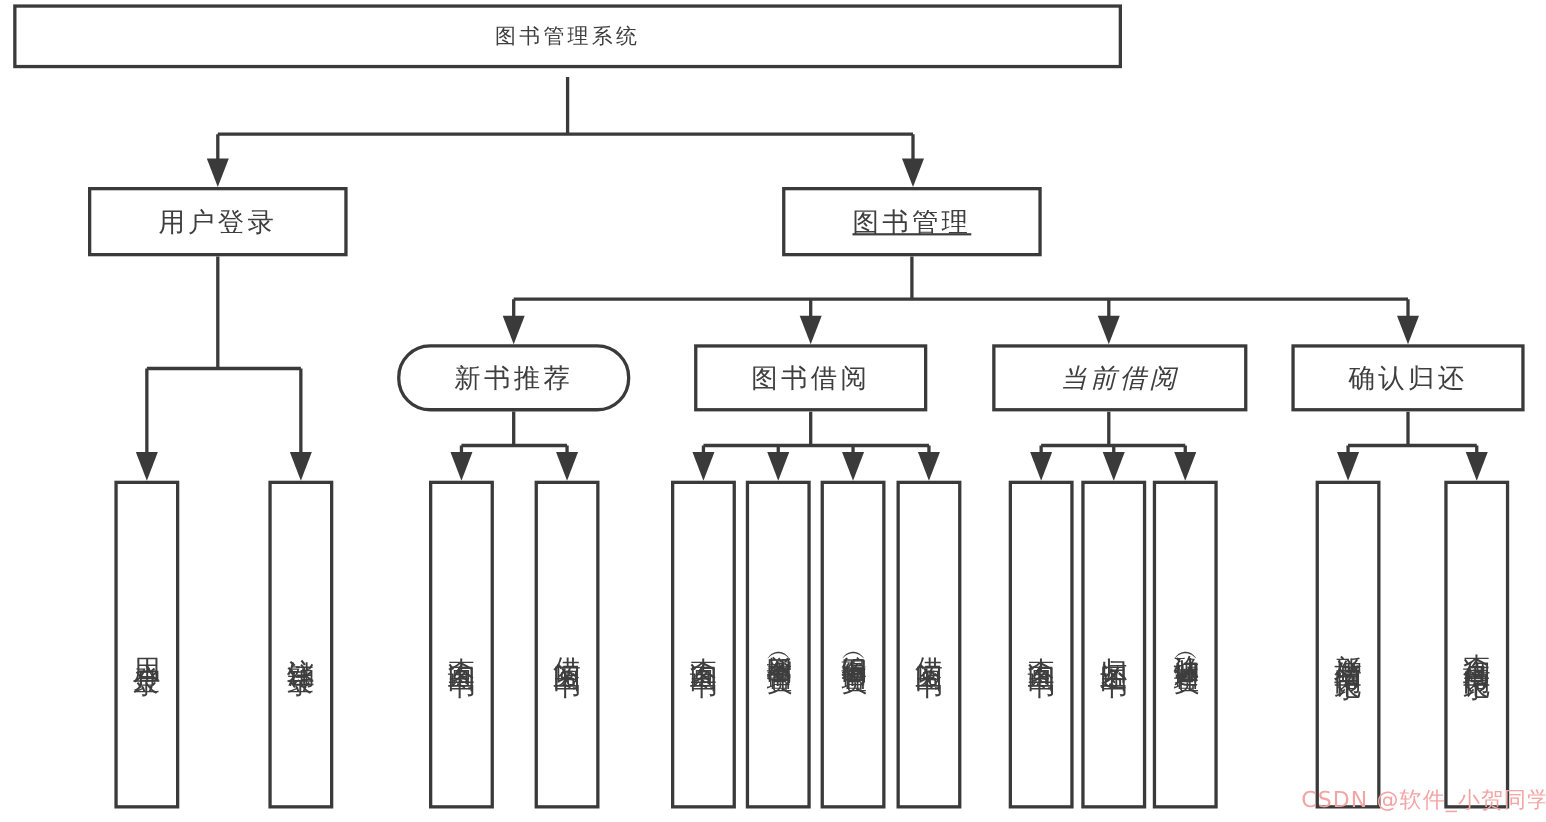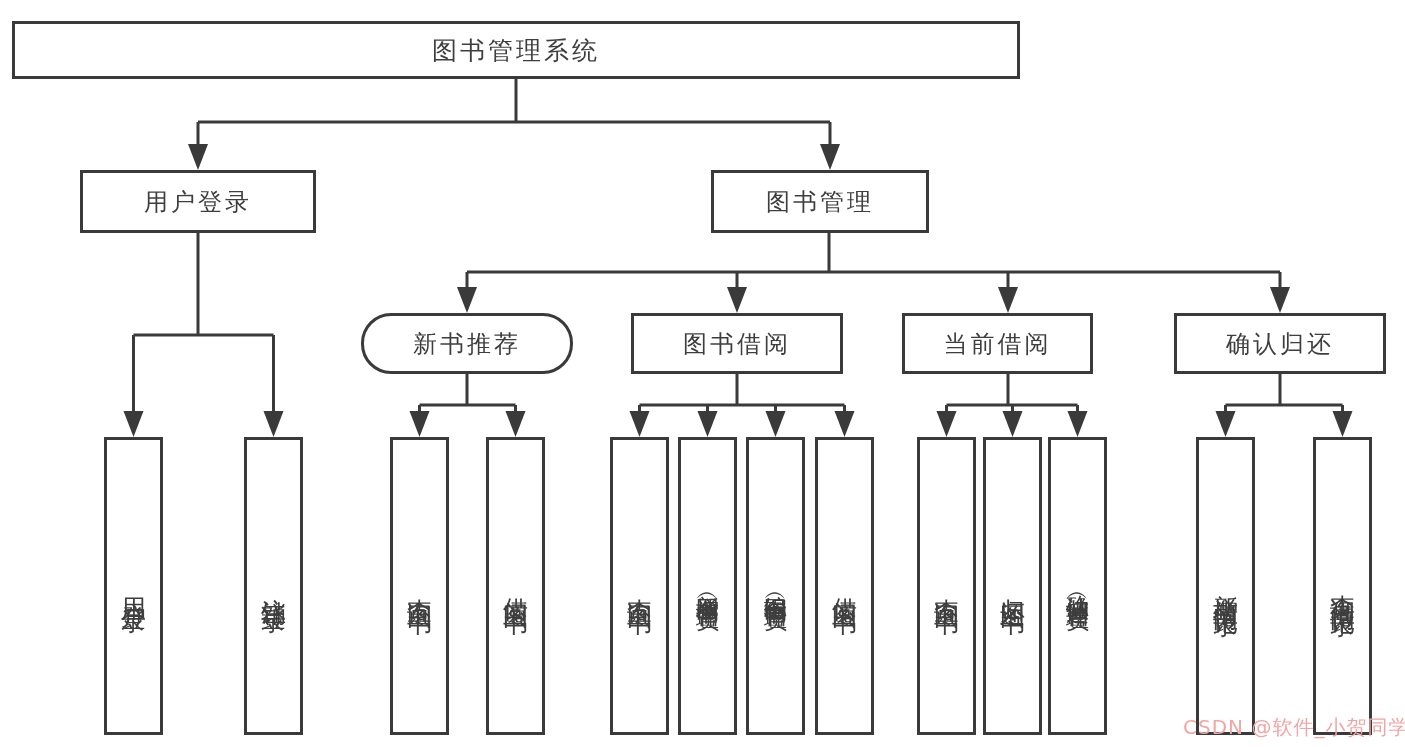--- a/index.html
+++ b/index.html
@@ -28,28 +28,28 @@
     display: flex;
     align-items: center;
     justify-content: center;
     color: #3e3e3e;
   }
   .h-box {
     font-size: 24px;
     letter-spacing: 3px;
   }
   .root-box {
-    left: 12px; top: 21px; width: 1008px; height: 58px;
-    font-size: 25px;
+    left: 12px; top: 4px; width: 1008px; height: 58px;
+    font-size: 19px;
   }
   .b-user-login   { left: 80px;  top: 170px; width: 236px; height: 63px; }
-  .b-book-mgmt    { left: 711px; top: 170px; width: 218px; height: 63px; }
+  .b-book-mgmt    { left: 711px; top: 170px; width: 236px; height: 63px; text-decoration: underline; }
   .g-new-book     { left: 361px;  top: 313px; width: 212px; height: 61px; border-radius: 30px; }
   .g-book-borrow  { left: 631px;  top: 313px; width: 212px; height: 61px; }
-  .g-cur-borrow   { left: 902px;  top: 313px; width: 191px; height: 61px; }
+  .g-cur-borrow   { left: 902px;  top: 313px; width: 232px; height: 61px; font-style: italic; }
   .g-borrow-rec   { left: 1174px; top: 313px; width: 212px; height: 61px; }
   .v-box {
     top: 437px;
     width: 59px;
     height: 298px;
   }
   .v-box span {
     writing-mode: vertical-rl;
     text-orientation: mixed;
     font-size: 25px;

